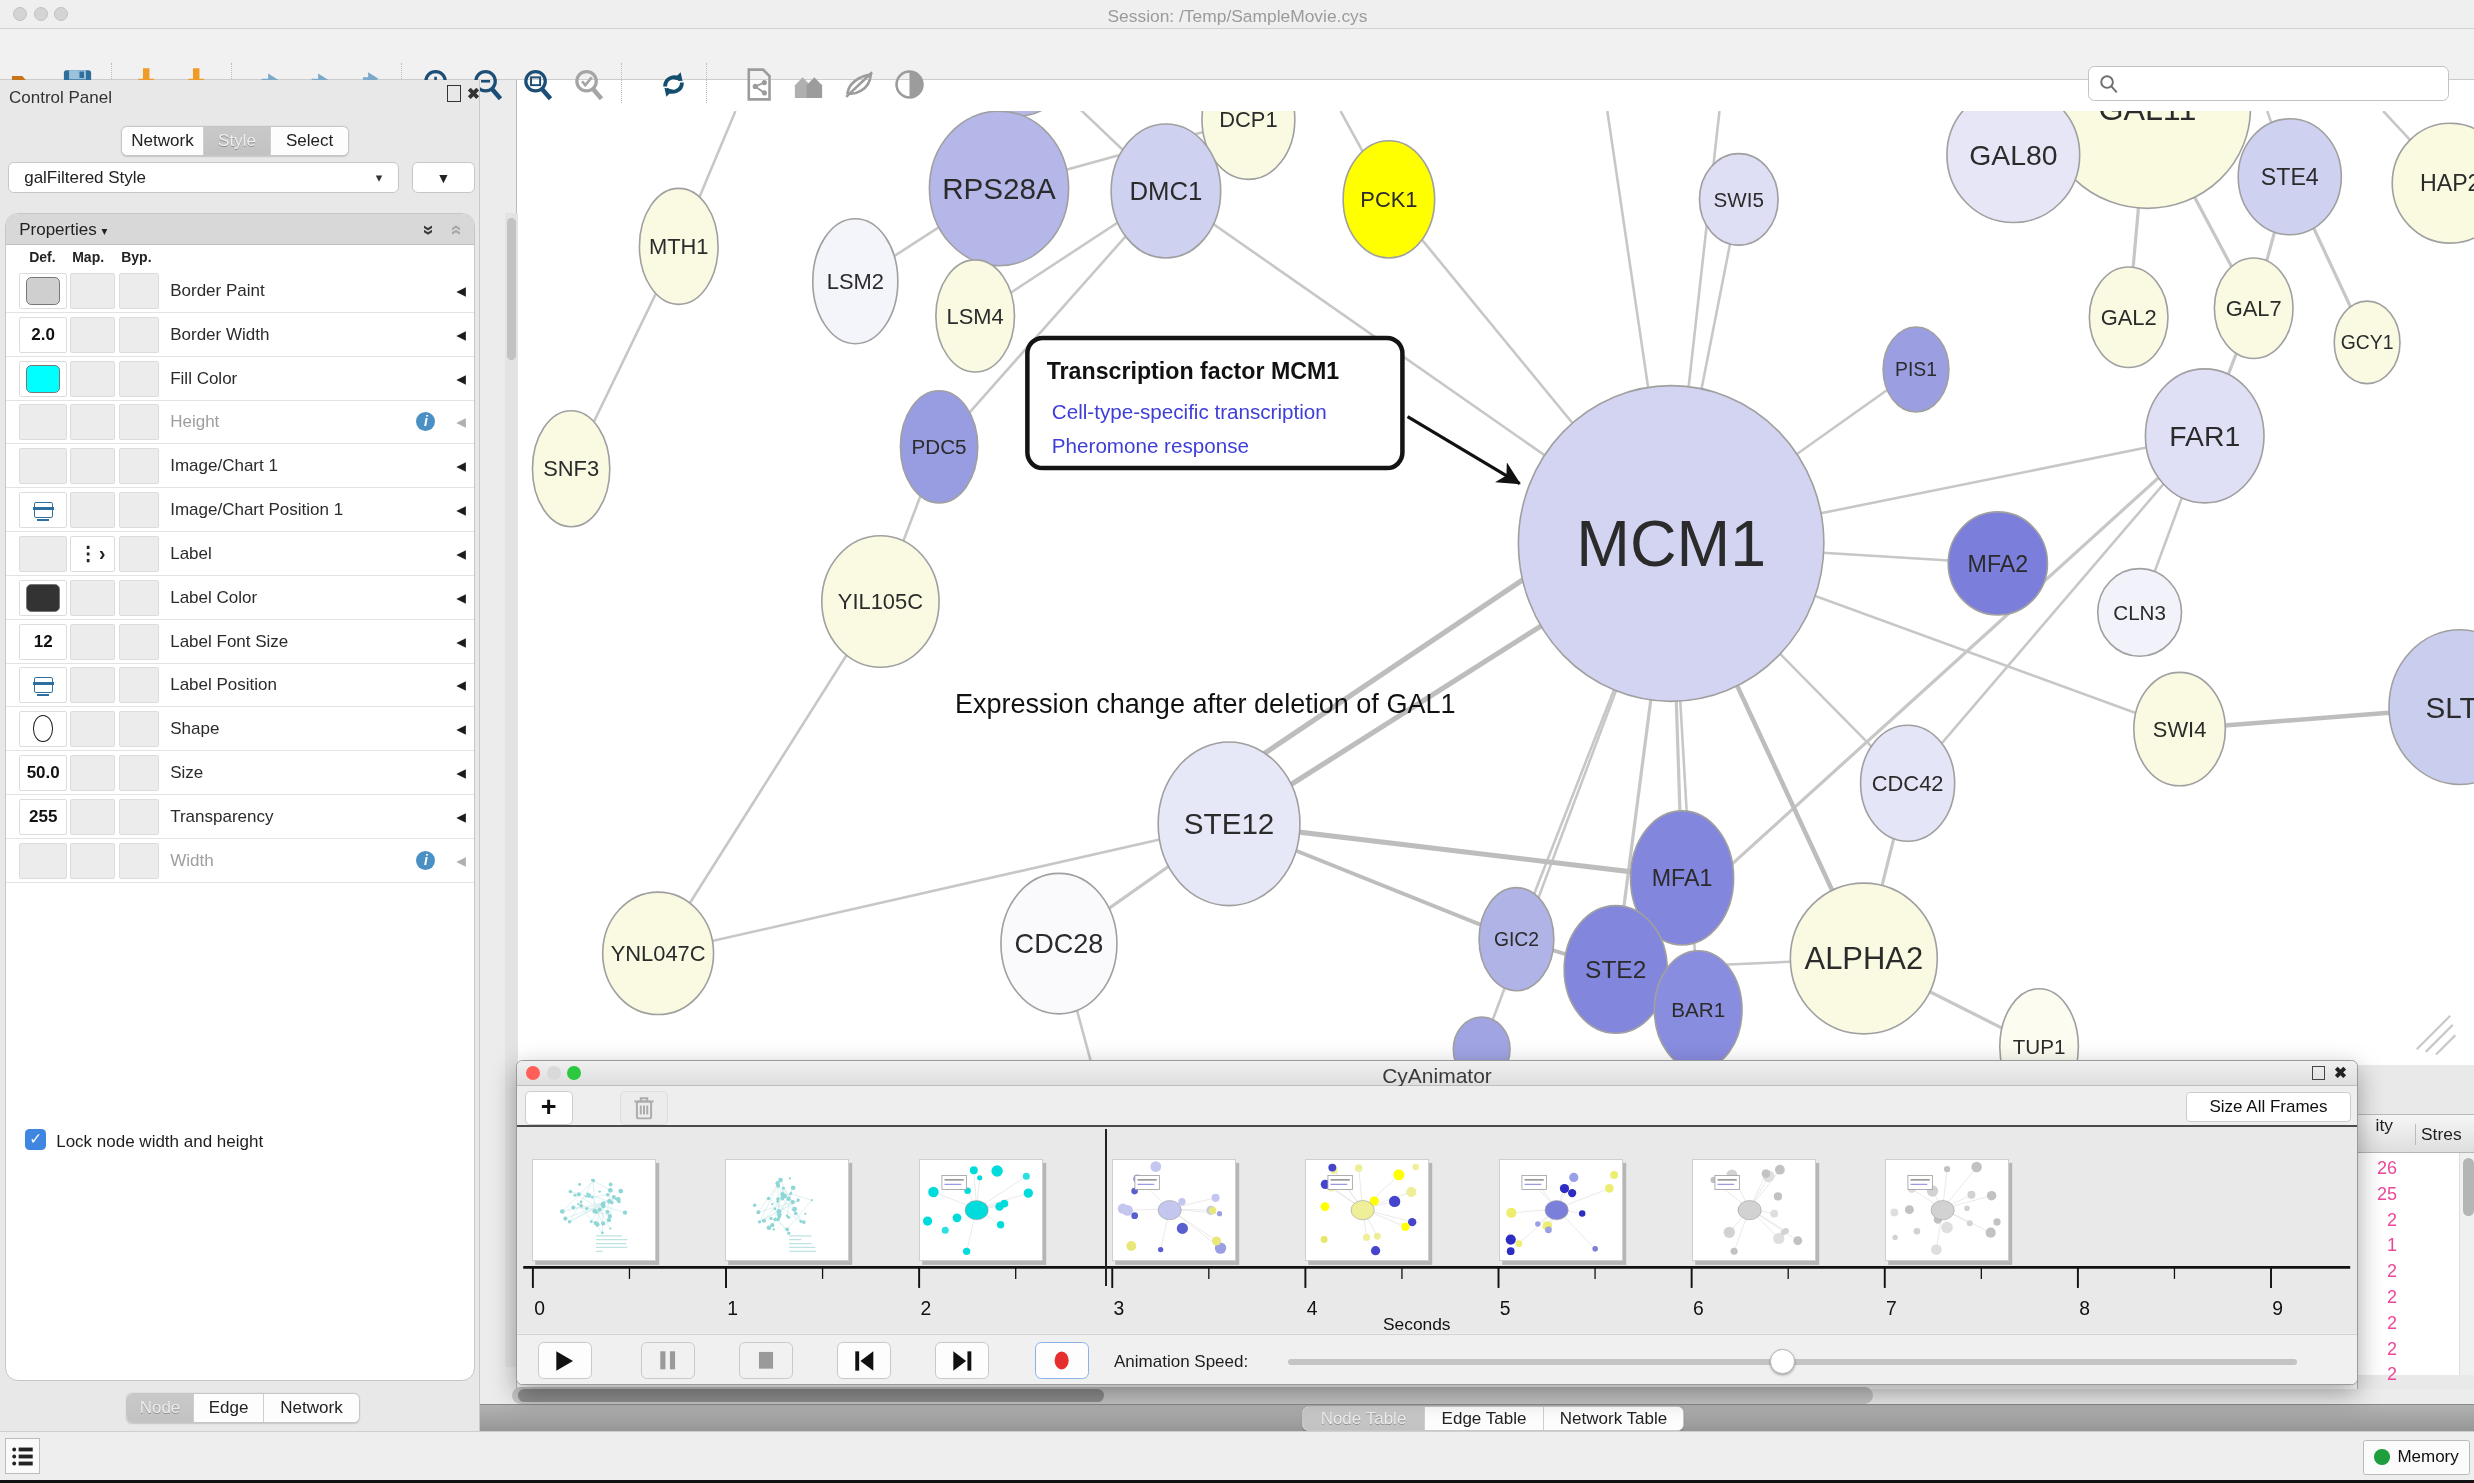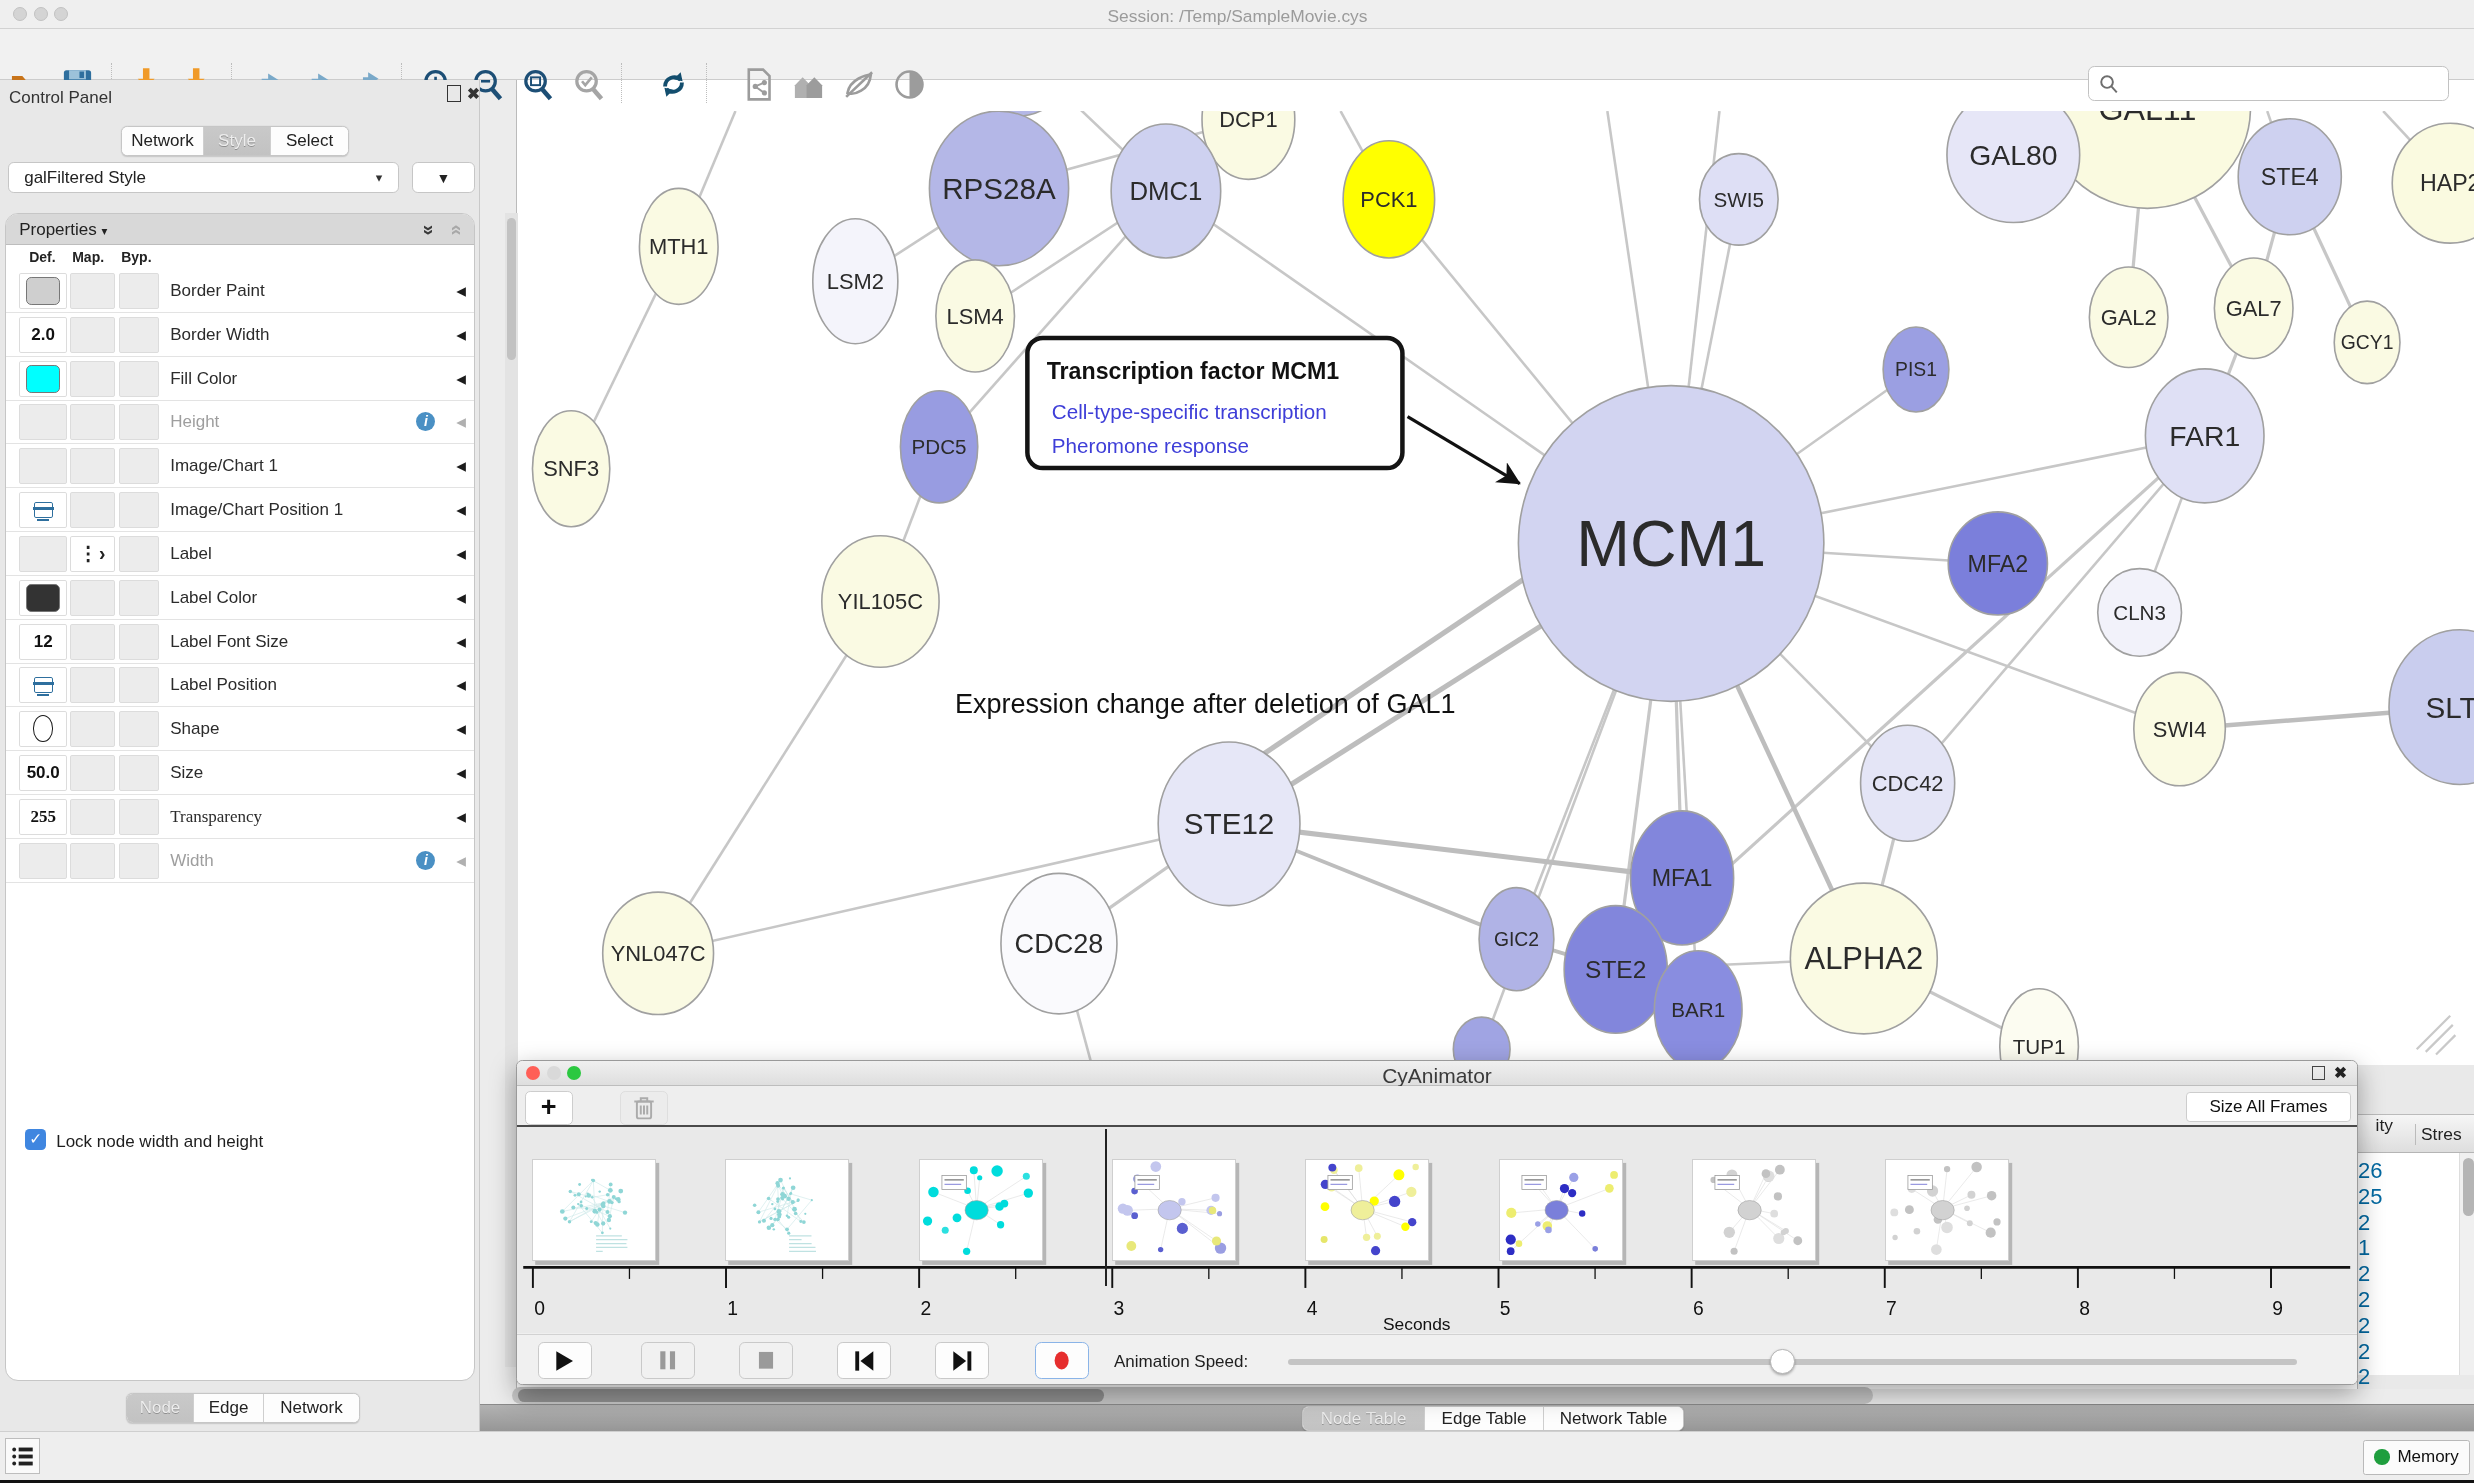--- a/index.html
+++ b/index.html
@@ -94,21 +94,21 @@
   #speed-label { left:597px; top:17.4px; font-size:17px; color:#1e1e1e; }
   #slider-track { left:771px; top:24px; width:1009px; height:5.8px; background:#c4c4c4; border-radius:3.2px; }
   #slider-thumb { top:-9.7px; width:24.5px; height:24.5px; background:#fff; border:0.6px solid #b5b5b5;
     border-radius:50%; box-shadow:0 1.3px 2.6px rgba(0,0,0,.3); }
   
   #table-strip { left:2357px; top:1065px; width:117px; height:324px; background:#e9e9e9;
     border-left:0.6px solid #b5b5b5; z-index:5; }
   #tbl-header { left:0; top:49px; width:100%; height:39px; background:linear-gradient(#f6f6f6,#dedede);
     border-top:0.6px solid #bbb; border-bottom:0.6px solid #b5b5b5; font-size:17.4px; color:#222; }
   #tbl-body { left:0; top:88px; width:101px; height:222px; background:#fff; }
-  .tbl-val { width:39px; text-align:left; font-size:22px; color:#0369a1; }
+  .tbl-val { width:39px; text-align:right; font-size:18px; color:#ec4899; }
   #tbl-vscroll { left:101px; top:88px; width:17px; height:222px; background:#f0f0f0; border-left:0.6px solid #ddd; }
   #tbl-vthumb { left:2.6px; top:5.2px; width:11.6px; height:58px; background:#b5b5b5; border-radius:5.8px; }
   #hscroll { left:512px; top:1387px; width:1361px; height:17px; background:#c6c6c6; border-radius:8.4px; z-index:5; }
   #hthumb { left:6.4px; top:1.9px; width:586px; height:13px; background:#8f8f8f; border-radius:6.4px; }
   #table-tabs-bar { left:480px; top:1404px; width:1995px; height:27px;
     background:linear-gradient(#b2b2b2,#969696); border-top:0.6px solid #8a8a8a; z-index:4; }
   #status-strip { left:0; top:1431px; width:2475px; height:49px; background:#eeeeee;
     border-top:0.6px solid #cfcfcf; z-index:7; }
   #list-btn { left:5.2px; top:6.4px; width:35px; height:36px; background:#fafafa; border:0.6px solid #bdbdbd;
     display:flex; align-items:center; justify-content:center; }
@@ -388,21 +388,21 @@
         </div>
         <div class="prow abs" style="top: 482px;">
           <div class="pcell abs cdef filled">
             <div class="defnum">50.0</div>
           </div>
           <div class="pcell abs cmap"></div>
           <div class="pcell abs cbyp"></div>
           <div class="plabel abs">Size</div>
           <div class="parrow abs">◂</div>
         </div>
-        <div class="prow abs" style="top: 526px; font-family: Liberation Serif, serif;">
+        <div class="prow abs" style="top: 526px;">
           <div class="pcell abs cdef filled">
             <div class="defnum">255</div>
           </div>
           <div class="pcell abs cmap"></div>
           <div class="pcell abs cbyp"></div>
           <div class="plabel abs">Transparency</div>
           <div class="parrow abs">◂</div>
         </div>
         <div class="prow abs" style="top: 570px;">
           <div class="pcell abs cdef"></div>

